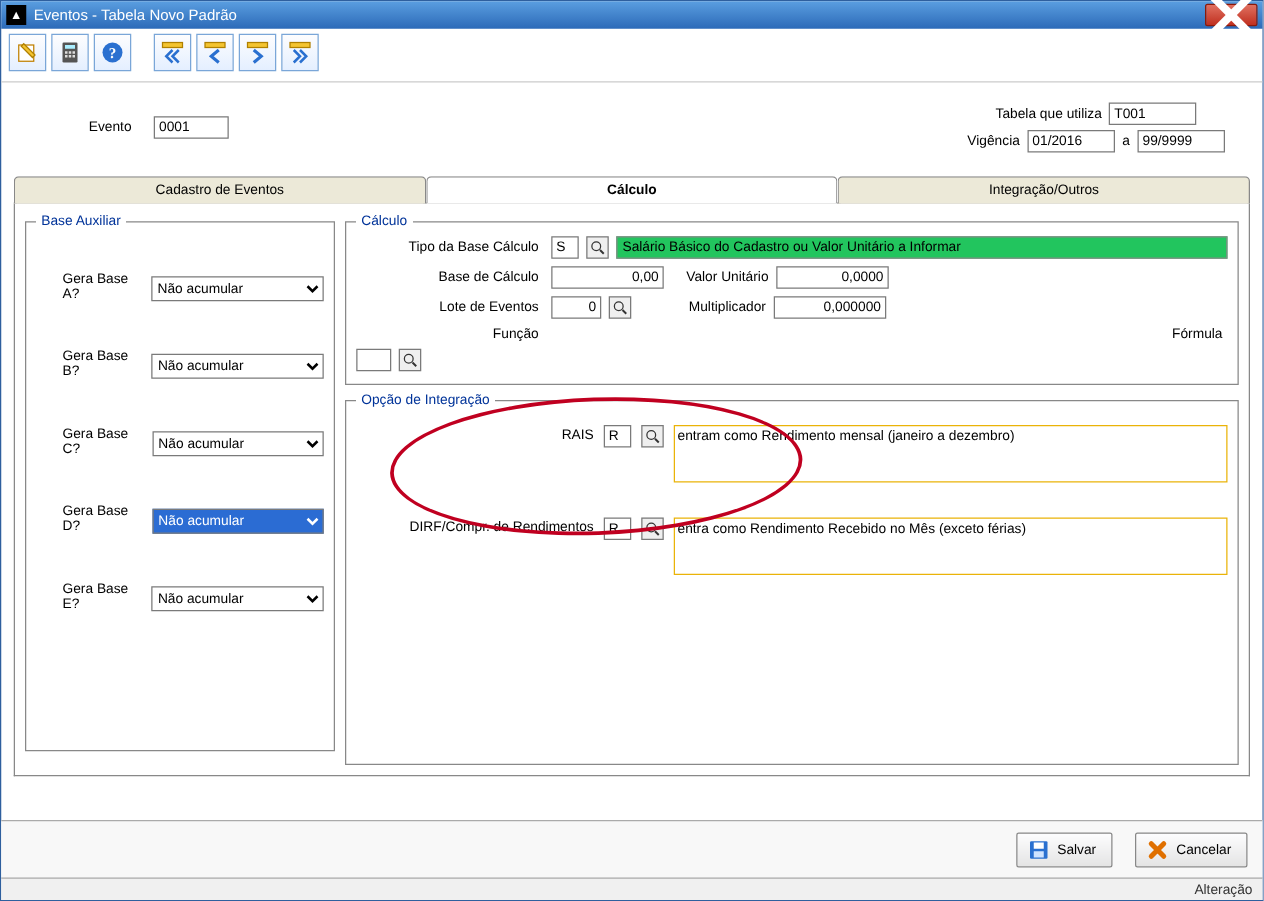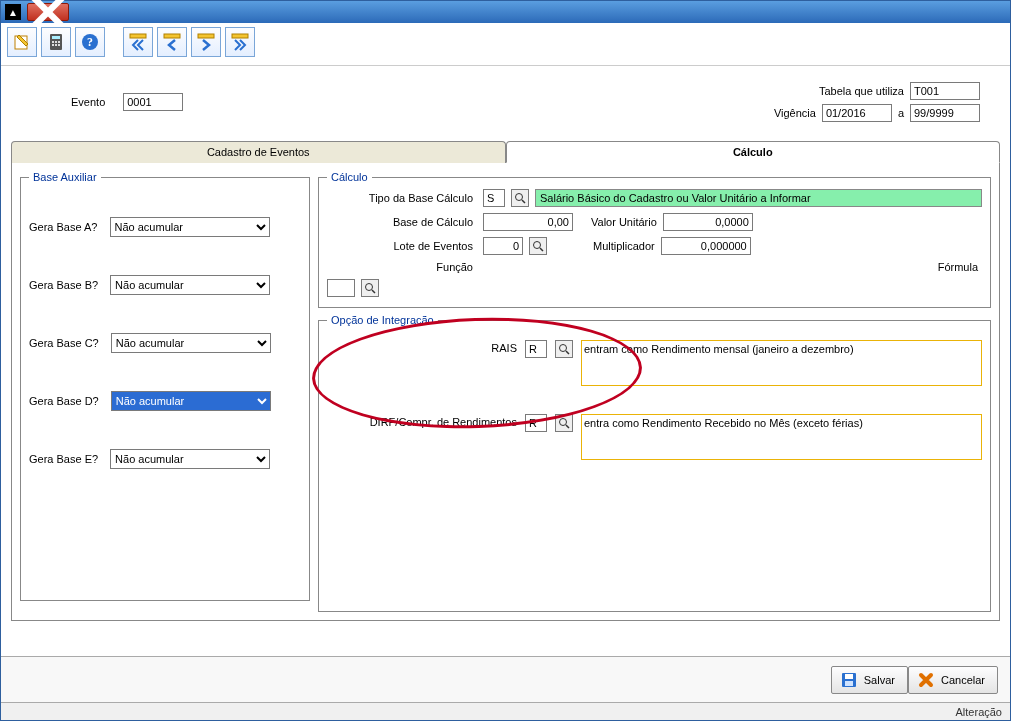--- a/index.html
+++ b/index.html
@@ -81,21 +81,21 @@
     display: inline-flex; align-items: center; gap: 4px;
   }
   input.txt {
     border: 1px solid #7a7a7a;
     height: 18px;
     padding: 1px 3px;
     font-family: inherit;
     font-size: 11px;
     background: #fff;
   }
-  .right-top { display: flex; flex-direction: column; gap: 4px; align-items: flex-end; }
+  .right-top { display: flex; flex-direction: column; gap: 4px; align-items: center; }
   .right-top .row { display: flex; align-items: center; gap: 6px; }
   .tabstrip {
     display: flex;
     border-bottom: 1px solid #888;
     position: relative;
   }
   .tab {
     flex: 1;
     text-align: center;
     padding: 4px 16px;
@@ -129,28 +129,29 @@
     border: 1px solid #888;
     padding: 6px 8px 10px 8px;
     margin: 0;
   }
   fieldset > legend {
     color: #003399;
     font-size: 11px;
     padding: 0 4px;
   }
   .baseaux {
-    width: 290px;
+    width: 248px;
     height: 430px;
   }
   .baseaux .row {
     display: flex;
-    align-items: center;
+    align-items: flex-end;
     gap: 12px;
     margin-top: 38px;
+    margin-left: 21px;
   }
   .baseaux .row:first-of-type { margin-top: 28px; }
   select.combo {
     border: 1px solid #7a7a7a;
     height: 20px;
     font-family: inherit;
     font-size: 11px;
     width: 160px;
     background: #fff;
   }
@@ -164,21 +165,21 @@
     width: 18px; height: 18px;
     border: 1px solid #7a7a7a;
     background: #efefef;
     display: inline-flex; align-items: center; justify-content: center;
     cursor: pointer;
   }
   .magbtn svg { width: 12px; height: 12px; }
   .readbox {
     flex: 1;
     border: 1px solid #888;
-    background: #86efac;
+    background: #22c55e;
     height: 18px;
     padding: 1px 4px;
     display: inline-flex; align-items: center;
     font-size: 11px;
   }
   .dsr { height: 46px; }
   .dsr .row { display: flex; align-items: center; gap: 10px; padding: 6px 10px; }
   .integr { flex: 1; }
   .integr .irow { display: flex; gap: 8px; align-items: flex-start; margin-bottom: 28px; margin-top: 8px;}
   .integr .ilbl { width: 190px; text-align: right; padding-top: 2px;}
@@ -204,21 +205,21 @@
     pointer-events: none;
     z-index: 50;
   }
   .footer {
     height: 46px;
     border-top: 1px solid #aaa;
     display: flex;
     align-items: center;
     justify-content: flex-end;
     padding: 0 12px;
-    gap: 0;
+    gap: 18px;
     background: #f8f8f8;
   }
   .fbtn {
     height: 28px;
     border: 1px solid #888;
     background: linear-gradient(#fdfdfe, #e4e4e4);
     padding: 0 12px 0 8px;
     display: flex; align-items: center; gap: 6px;
     cursor: pointer;
     border-radius: 2px;
@@ -237,20 +238,21 @@
   }
   .numr { text-align: right; }
 </style>
 </head>
 <body>
 
 <div class="window">
 
   <div class="titlebar">
     <span class="appicon">▲</span>
+    <span class="title">Eventos - Tabela Novo Padrão</span>
     <div class="close">
       <svg viewBox="0 0 10 10">
           <line x1="1" y1="1" x2="9" y2="9" stroke="#fff" stroke-width="1.6"></line>
           <line x1="9" y1="1" x2="1" y2="9" stroke="#fff" stroke-width="1.6"></line>
         </svg>
     </div>
   </div>
 
   <div class="toolbar">
     <div class="tbtn">
@@ -323,20 +325,21 @@
           <input class="txt" style="width: 70px;" value="01/2016">
           <span>a</span>
           <input class="txt" style="width: 70px;" value="99/9999">
         </div>
       </div>
     </div>
 
     <div class="tabstrip">
       <div class="tab">Cadastro de Eventos</div>
       <div class="tab active">Cálculo</div>
+      <div class="tab">Integração/Outros</div>
     </div>
 
     <div class="tabpane">
       <div class="highlight-ellipse"></div>
 
       <fieldset class="baseaux">
         <legend>Base Auxiliar</legend>
         <div class="row">
           <span class="lbl">Gera Base A?</span>
           <select class="combo"><option>Não acumular</option></select>

